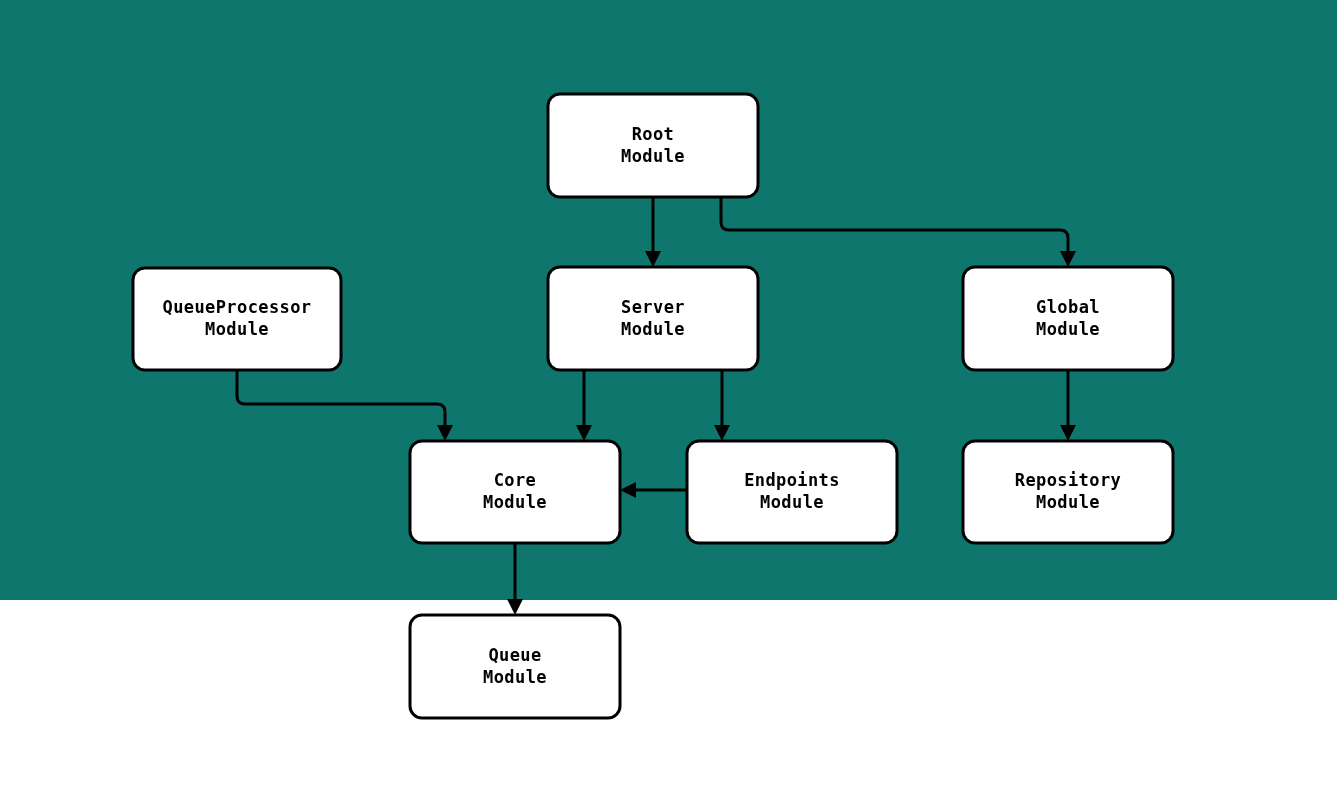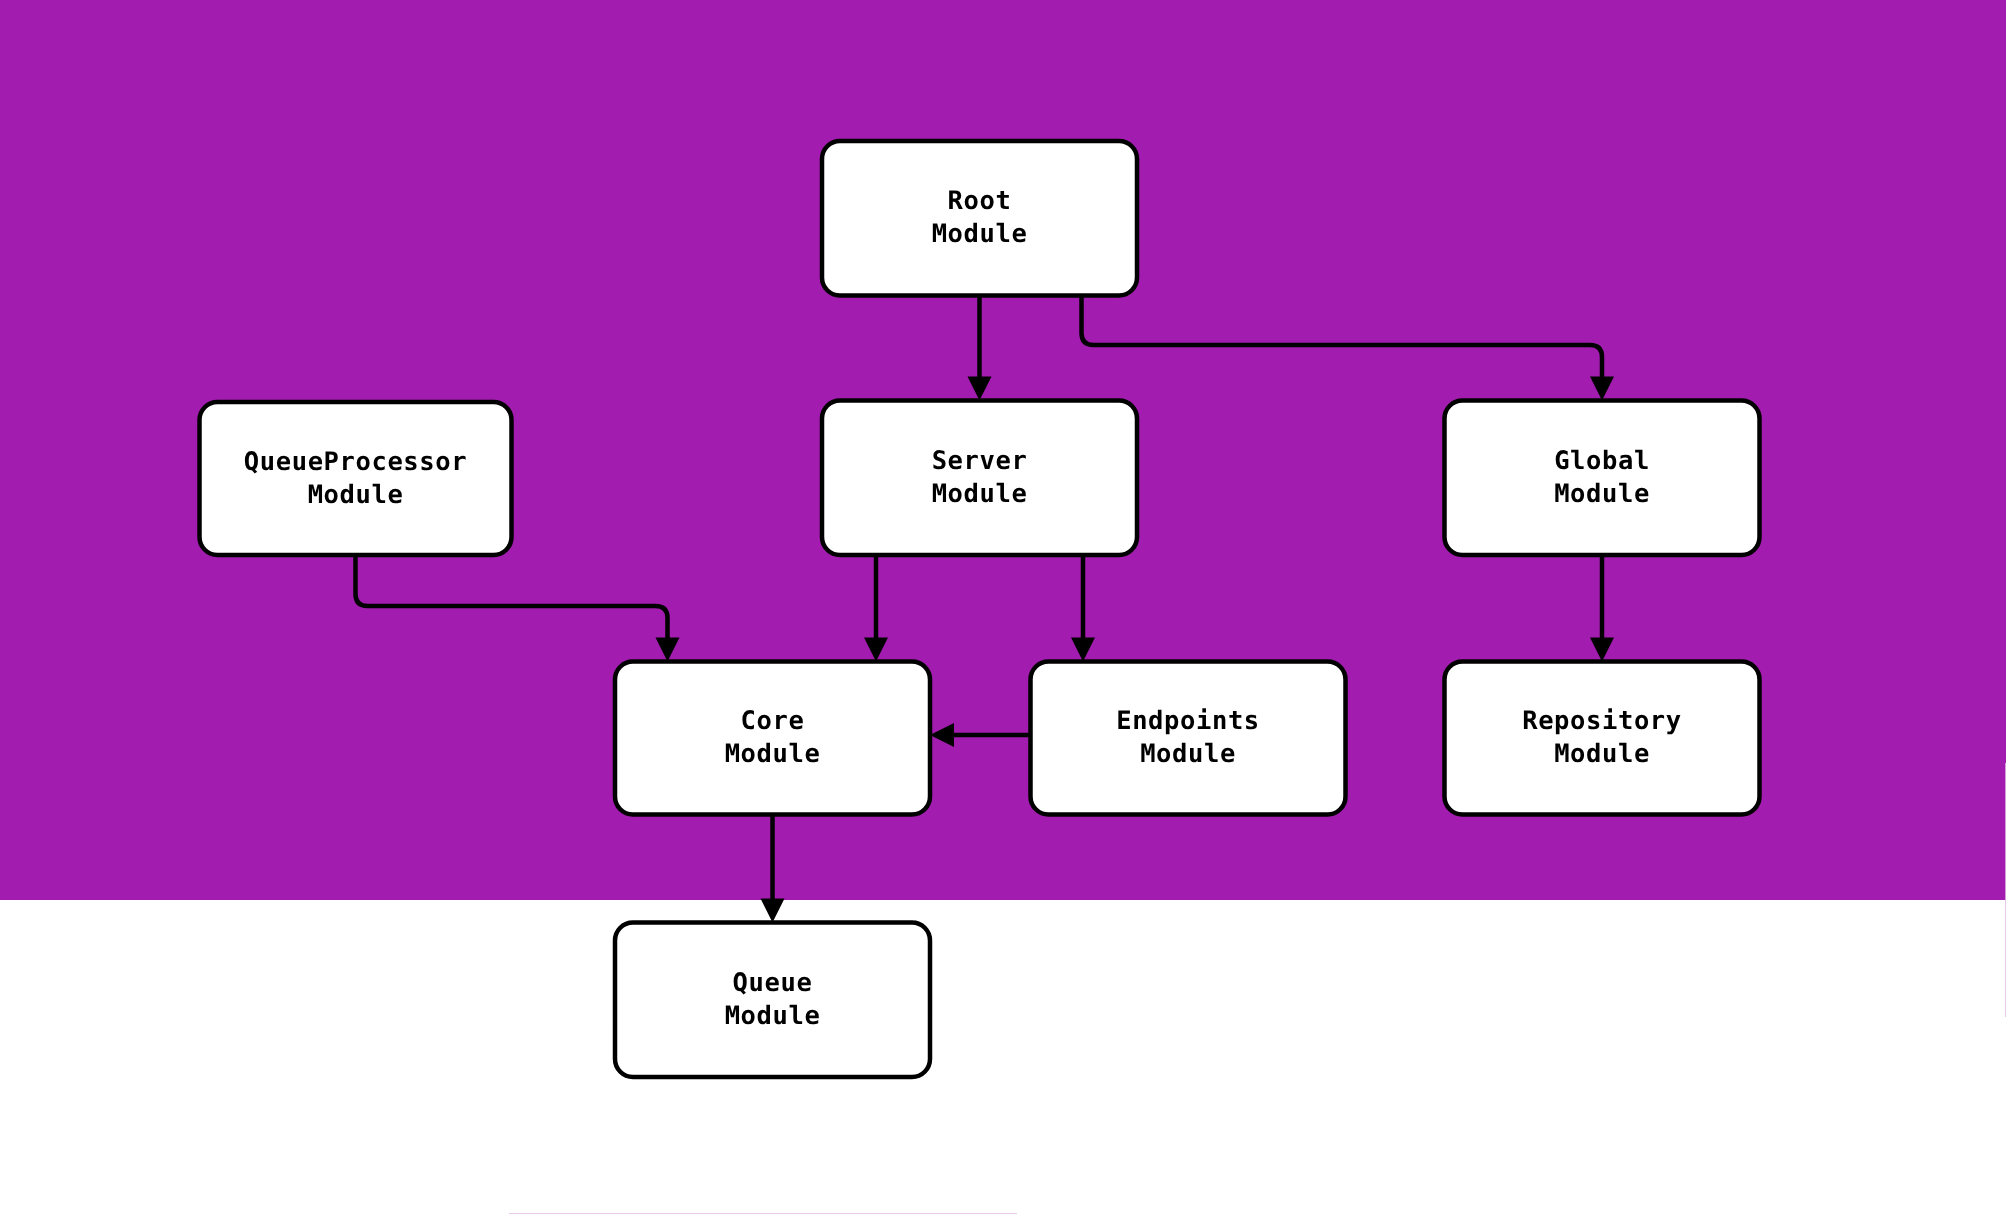--- a/index.html
+++ b/index.html
@@ -10,21 +10,21 @@
   body {
     width: 1337px;
     height: 809px;
     overflow: hidden;
     font-family: "DejaVu Sans Mono", "Liberation Mono", monospace;
   }
   #diagram-root {
     position: relative;
     width: 1337px;
     height: 600px;
-    background: #a21caf;
+    background: #0f766e;
   }
   svg.diagram-canvas {
     position: absolute;
     left: 0;
     top: 0;
     width: 1337px;
     height: 809px;
     display: block;
   }
   .node-box {

